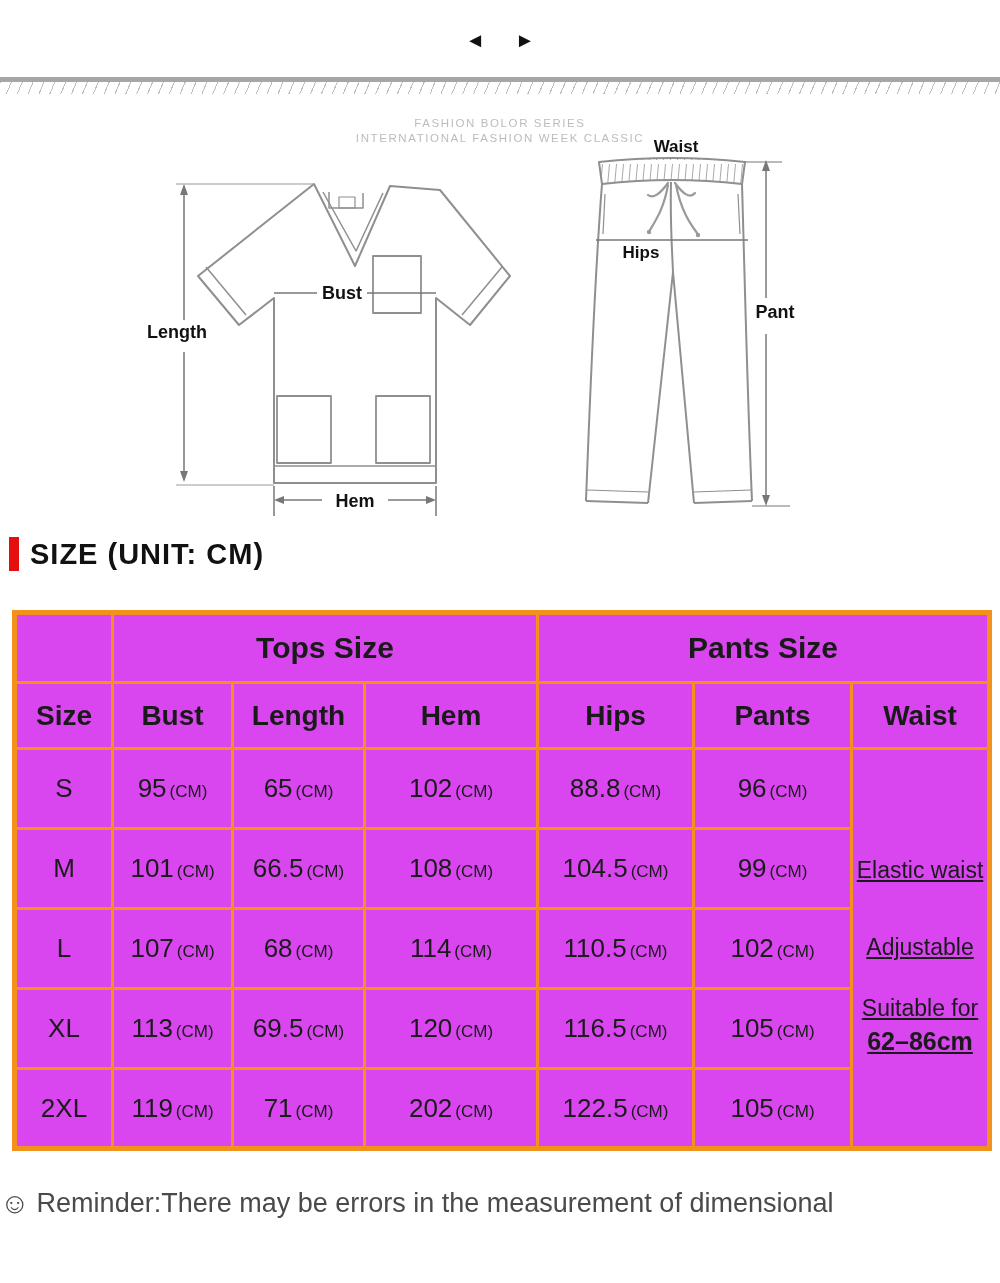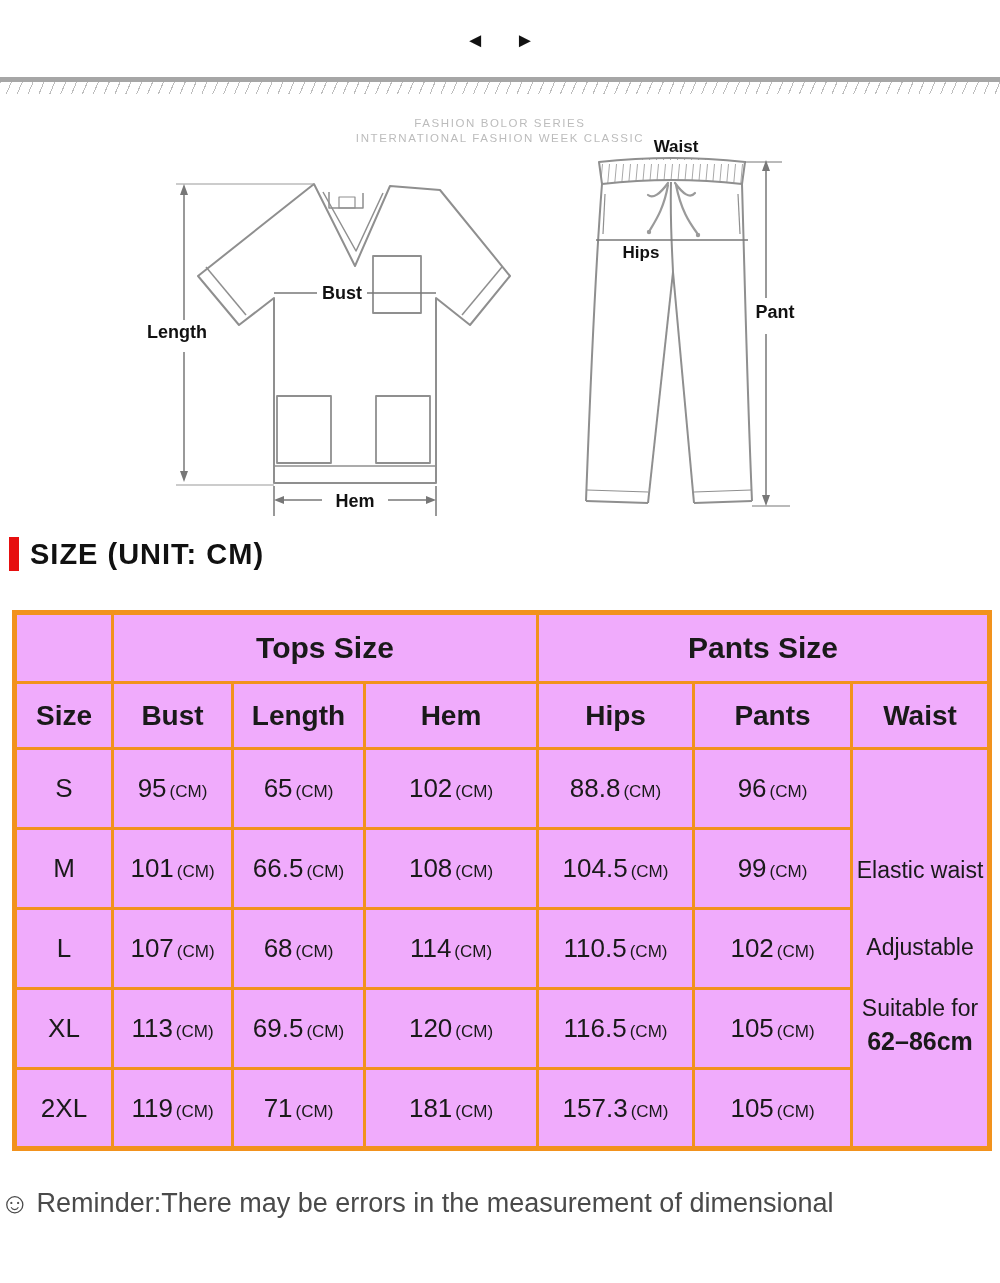--- a/index.html
+++ b/index.html
@@ -28,30 +28,30 @@
   .pants-svg { position:absolute; left:556px; top:136px; width:344px; height:400px; }
   svg text { font-family:"Liberation Sans", sans-serif; font-weight:700; fill:#111; }
 
   
   .section-title { position:absolute; top:537px; left:9px; display:flex; align-items:center; }
   .red-bar { width:10px; height:34px; background:#e60f0f; margin-right:11px; }
   .section-title .text { font-size:29px; font-weight:600; letter-spacing:1px; color:#111;text-align:center; }
 
   
   table.size-table { position:absolute; top:610px; left:12px; width:975px;
-                     border-collapse:collapse; table-layout:fixed; background:#f0abfc;
+                     border-collapse:collapse; table-layout:fixed; background:#d946ef;
                      border:5px solid #f2921d; }
   .size-table td, .size-table th { border:3px solid #f2921d; text-align:center; vertical-align:middle; }
   .size-table .r-gh th { height:70px; font-size:30px; font-weight:700; }
   .size-table .r-ch th { height:66px; font-size:28px; font-weight:700; }
   .size-table .r-d  { height:80px; }
   .c-size { font-size:26px; }
   .num  { font-size:26px; }
   .unit { font-size:17px; margin-left:3px; }
-  .waist-cell { vertical-align:top; font-size:23px; line-height:33px; padding-top:16px; }
+  .waist-cell { vertical-align:top; font-size:23px; line-height:33px; padding-top:16px;text-decoration:underline; }
   .wn2 { margin-top:44px; }
   .wn3 { margin-top:28px; }
   .wn4 { font-weight:700; font-size:25px; }
 
   
   .footer { position:absolute; top:1184px; left:0; width:100%; 
             color:#4a4a4a; font-size:27px; line-height:38px; }
   .smiley { font-size:29px; margin-right:7px; vertical-align:-1px; }
 </style>
 </head>
@@ -219,22 +219,22 @@
       <td><span class="num">113</span><span class="unit">(CM)</span></td>
       <td><span class="num">69.5</span><span class="unit">(CM)</span></td>
       <td><span class="num">120</span><span class="unit">(CM)</span></td>
       <td><span class="num">116.5</span><span class="unit">(CM)</span></td>
       <td><span class="num">105</span><span class="unit">(CM)</span></td>
     </tr>
     <tr class="r-d">
       <td class="c-size">2XL</td>
       <td><span class="num">119</span><span class="unit">(CM)</span></td>
       <td><span class="num">71</span><span class="unit">(CM)</span></td>
-      <td><span class="num">181</span><span class="unit">(CM)</span></td>
-      <td><span class="num">157.3</span><span class="unit">(CM)</span></td>
+      <td><span class="num">202</span><span class="unit">(CM)</span></td>
+      <td><span class="num">122.5</span><span class="unit">(CM)</span></td>
       <td><span class="num">105</span><span class="unit">(CM)</span></td>
     </tr>
   </tbody>
     </table>
 
   <div class="footer">
     <div><span class="smiley">☺</span><span>Reminder:There may be errors in the measurement of dimensional</span></div>
   </div>
 
 </div>

